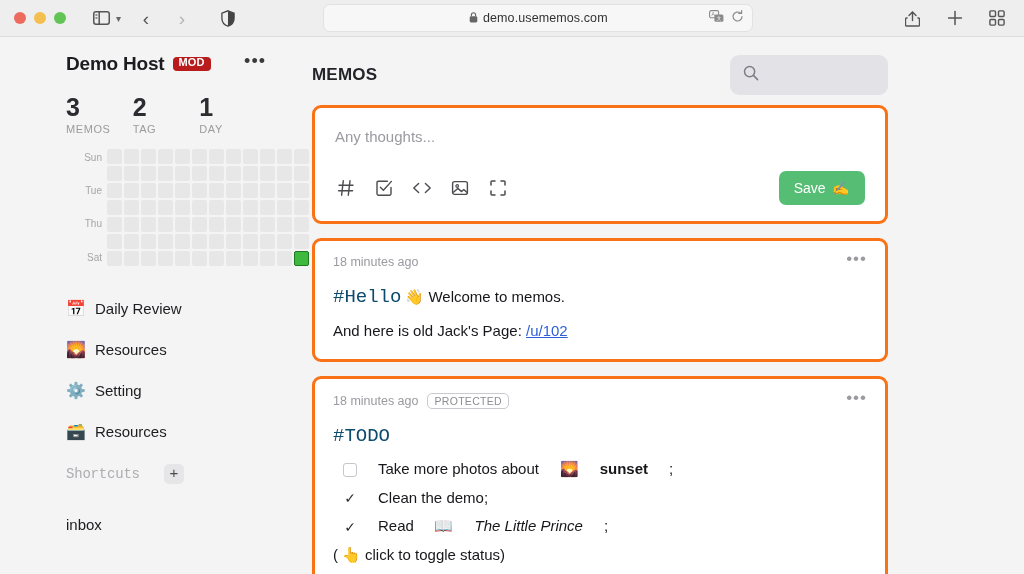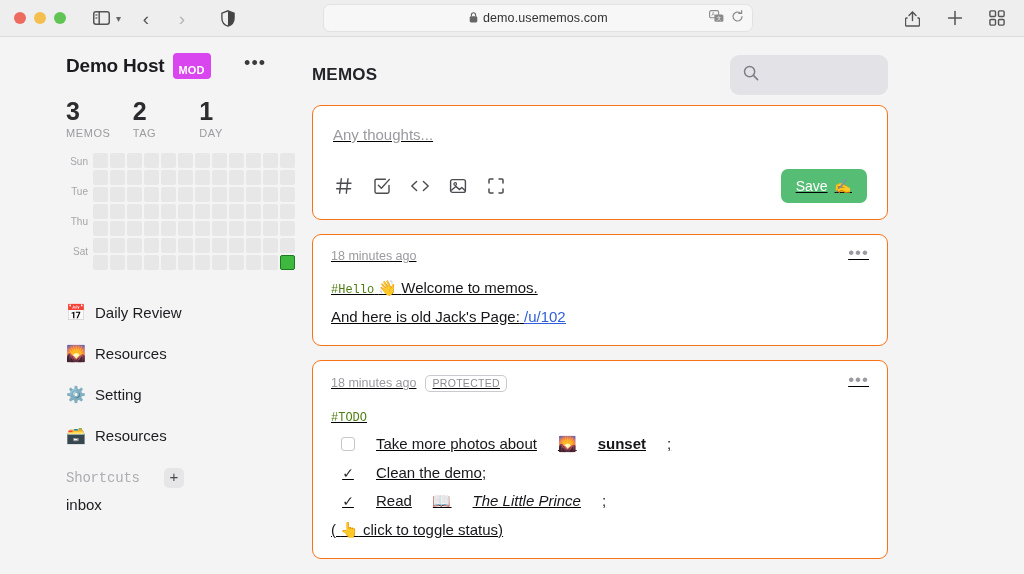--- a/index.html
+++ b/index.html
@@ -53,71 +53,71 @@
   .chrome-right { display: flex; align-items: center; gap: 16px; margin-left: auto; padding-left: 14px; }
 
   
   .app { display: flex; width: 948px; height: 537px; background: #f4f4f4; }
 
   
   .sidebar { width: 300px; flex: none; padding: 16px 34px 0 66px; }
   .user-row { display: flex; align-items: center; gap: 8px; margin-bottom: 18px; }
   .user-name { font-size: 19px; font-weight: bold; color: #1c1c20; letter-spacing: -0.2px; }
   .mod-badge {
-    background: #d946ef; color: #fff;
+    background: #b91c1c; color: #fff;
     font-size: 11px; font-weight: bold;
-    border-radius: 4px; padding: 12px 6px 3px;
+    border-radius: 4px; padding: 0 6px 3px;
     letter-spacing: 0.2px; line-height: 1;
   }
   .user-more { margin-left: auto; color: #3a3a3a; font-size: 18px; letter-spacing: 1px; line-height: 0.6; padding-bottom: 6px; }
 
   .stats { display: flex; margin-bottom: 14px; }
   .stat { width: 33.33%; }
   .stat-num { font-size: 25px; font-weight: bold; color: #2b2b30; line-height: 1.15; }
   .stat-label { font-size: 11px; color: #9b9b9f; letter-spacing: 0.6px; margin-top: 1px; }
 
   .heatmap { display: flex; gap: 5px; margin-bottom: 22px; }
-  .hm-days { display: flex; flex-direction: column; padding: 1px 0; }
+  .hm-days { display: flex; flex-direction: column; justify-content: space-between; padding: 1px 0; margin-left: 14px; }
   .hm-day {
     font-size: 10px; color: #a6a6aa; height: 15px; line-height: 15px;
     text-align: right; width: 22px;
   }
   .hm-day.blank { color: transparent; }
   .hm-grid { display: grid; grid-auto-flow: column; grid-template-rows: repeat(7, 15px); gap: 2px; }
   .hm-cell { width: 15px; height: 15px; border-radius: 2px; background: #e7e7e7; }
   .hm-cell.active { background: #3eb83e; border: 1.5px solid #1e7a1e; }
 
   .nav { margin-bottom: 12px; }
   .nav-item {
     display: flex; align-items: center; gap: 10px;
     height: 41px; font-size: 15px; color: #1d1d21; font-weight: 500;
   }
   .nav-emoji { font-size: 16px; width: 19px; text-align: center; }
 
-  .shortcuts-head { display: flex; align-items: center; gap: 24px; margin-top: 8px; margin-bottom: 8px; }
+  .shortcuts-head { display: flex; align-items: center; gap: 24px; margin-top: 8px; margin-bottom: 32px; }
   .shortcuts-title { font-size: 14px; color: #adadb2; font-family: "Liberation Mono", monospace; letter-spacing: -0.2px; }
   .plus-btn {
     width: 20px; height: 20px; border-radius: 5px; background: #e6e6e8;
     color: #4a4a4e; font-size: 15px; line-height: 18px; text-align: center;
   }
   .shortcut-item { font-size: 15px; color: #1d1d21; font-weight: 500; }
 
   
   .main { flex: 1; padding: 16px 60px 0 12px; min-width: 0; }
   .main-head { display: flex; align-items: center; height: 44px; margin-bottom: 8px; }
   .main-title { font-size: 17px; font-weight: bold; color: #23232a; letter-spacing: 0.2px; }
   .search-box {
     margin-left: auto; width: 158px; height: 40px;
     background: #e3e3e7; border-radius: 9px;
     display: flex; align-items: center; padding: 0 13px;
   }
 
   .card {
-    background: #fff; border: 1px solid #f97316; border-radius: 9px;
-    padding: 14px 18px 14px; margin-bottom: 14px; text-decoration: underline;
+    background: #fff; border: 3px solid #f97316; border-radius: 9px;
+    padding: 14px 18px 14px; margin-bottom: 14px;
   }
 
   
   .editor { padding: 20px 20px 16px; }
   .editor-placeholder { font-size: 15px; color: #9a9aa0; margin-bottom: 26px; }
   .editor-bottom { display: flex; align-items: center; }
   .tools { display: flex; align-items: center; gap: 16px; color: #4b4b50; }
   .tool { width: 22px; height: 22px; display: flex; align-items: center; justify-content: center; }
   .save-btn {
     margin-left: auto; background: #56bd74; color: #fff;
@@ -130,21 +130,21 @@
   
   .memo-head { display: flex; align-items: center; gap: 9px; margin-bottom: 9px; }
   .memo-time { font-size: 12.5px; color: #9a9aa0; }
   .vis-badge {
     font-size: 10.5px; color: #8d8d93;
     border: 1px solid #c9c9cf; border-radius: 5px;
     padding: 2px 6px 2px; line-height: 1; letter-spacing: 0.3px;
   }
   .memo-more { margin-left: auto; color: #9a9aa0; font-size: 17px; letter-spacing: 1px; line-height: 0.5; padding-bottom: 6px; }
   .memo-line { font-size: 15px; color: #17171b; line-height: 1.95; }
-  .tag { color: #4d7c0f; font-family: "Liberation Mono", monospace; font-size: 12px; }
+  .tag { color: #0c4a6e; font-family: "Liberation Mono", monospace; font-size: 19px; }
   .link { color: #2f5fd8; text-decoration: underline; }
   .todo { display: flex; align-items: center; gap: 21px; font-size: 15px; color: #17171b; line-height: 1.9; padding-left: 10px; }
   .cb-empty { width: 14px; height: 14px; border: 1.5px solid #c6c6cc; border-radius: 3px; flex: none; }
   .cb-check { width: 14px; color: #2a2a2e; font-size: 14px; line-height: 1; flex: none; text-align: center; }
   .todo b { font-weight: bold; }
   .todo i { font-style: italic; }
   .hint { font-size: 15px; color: #17171b; line-height: 1.9; }
 </style>
 </head>
 <body>

